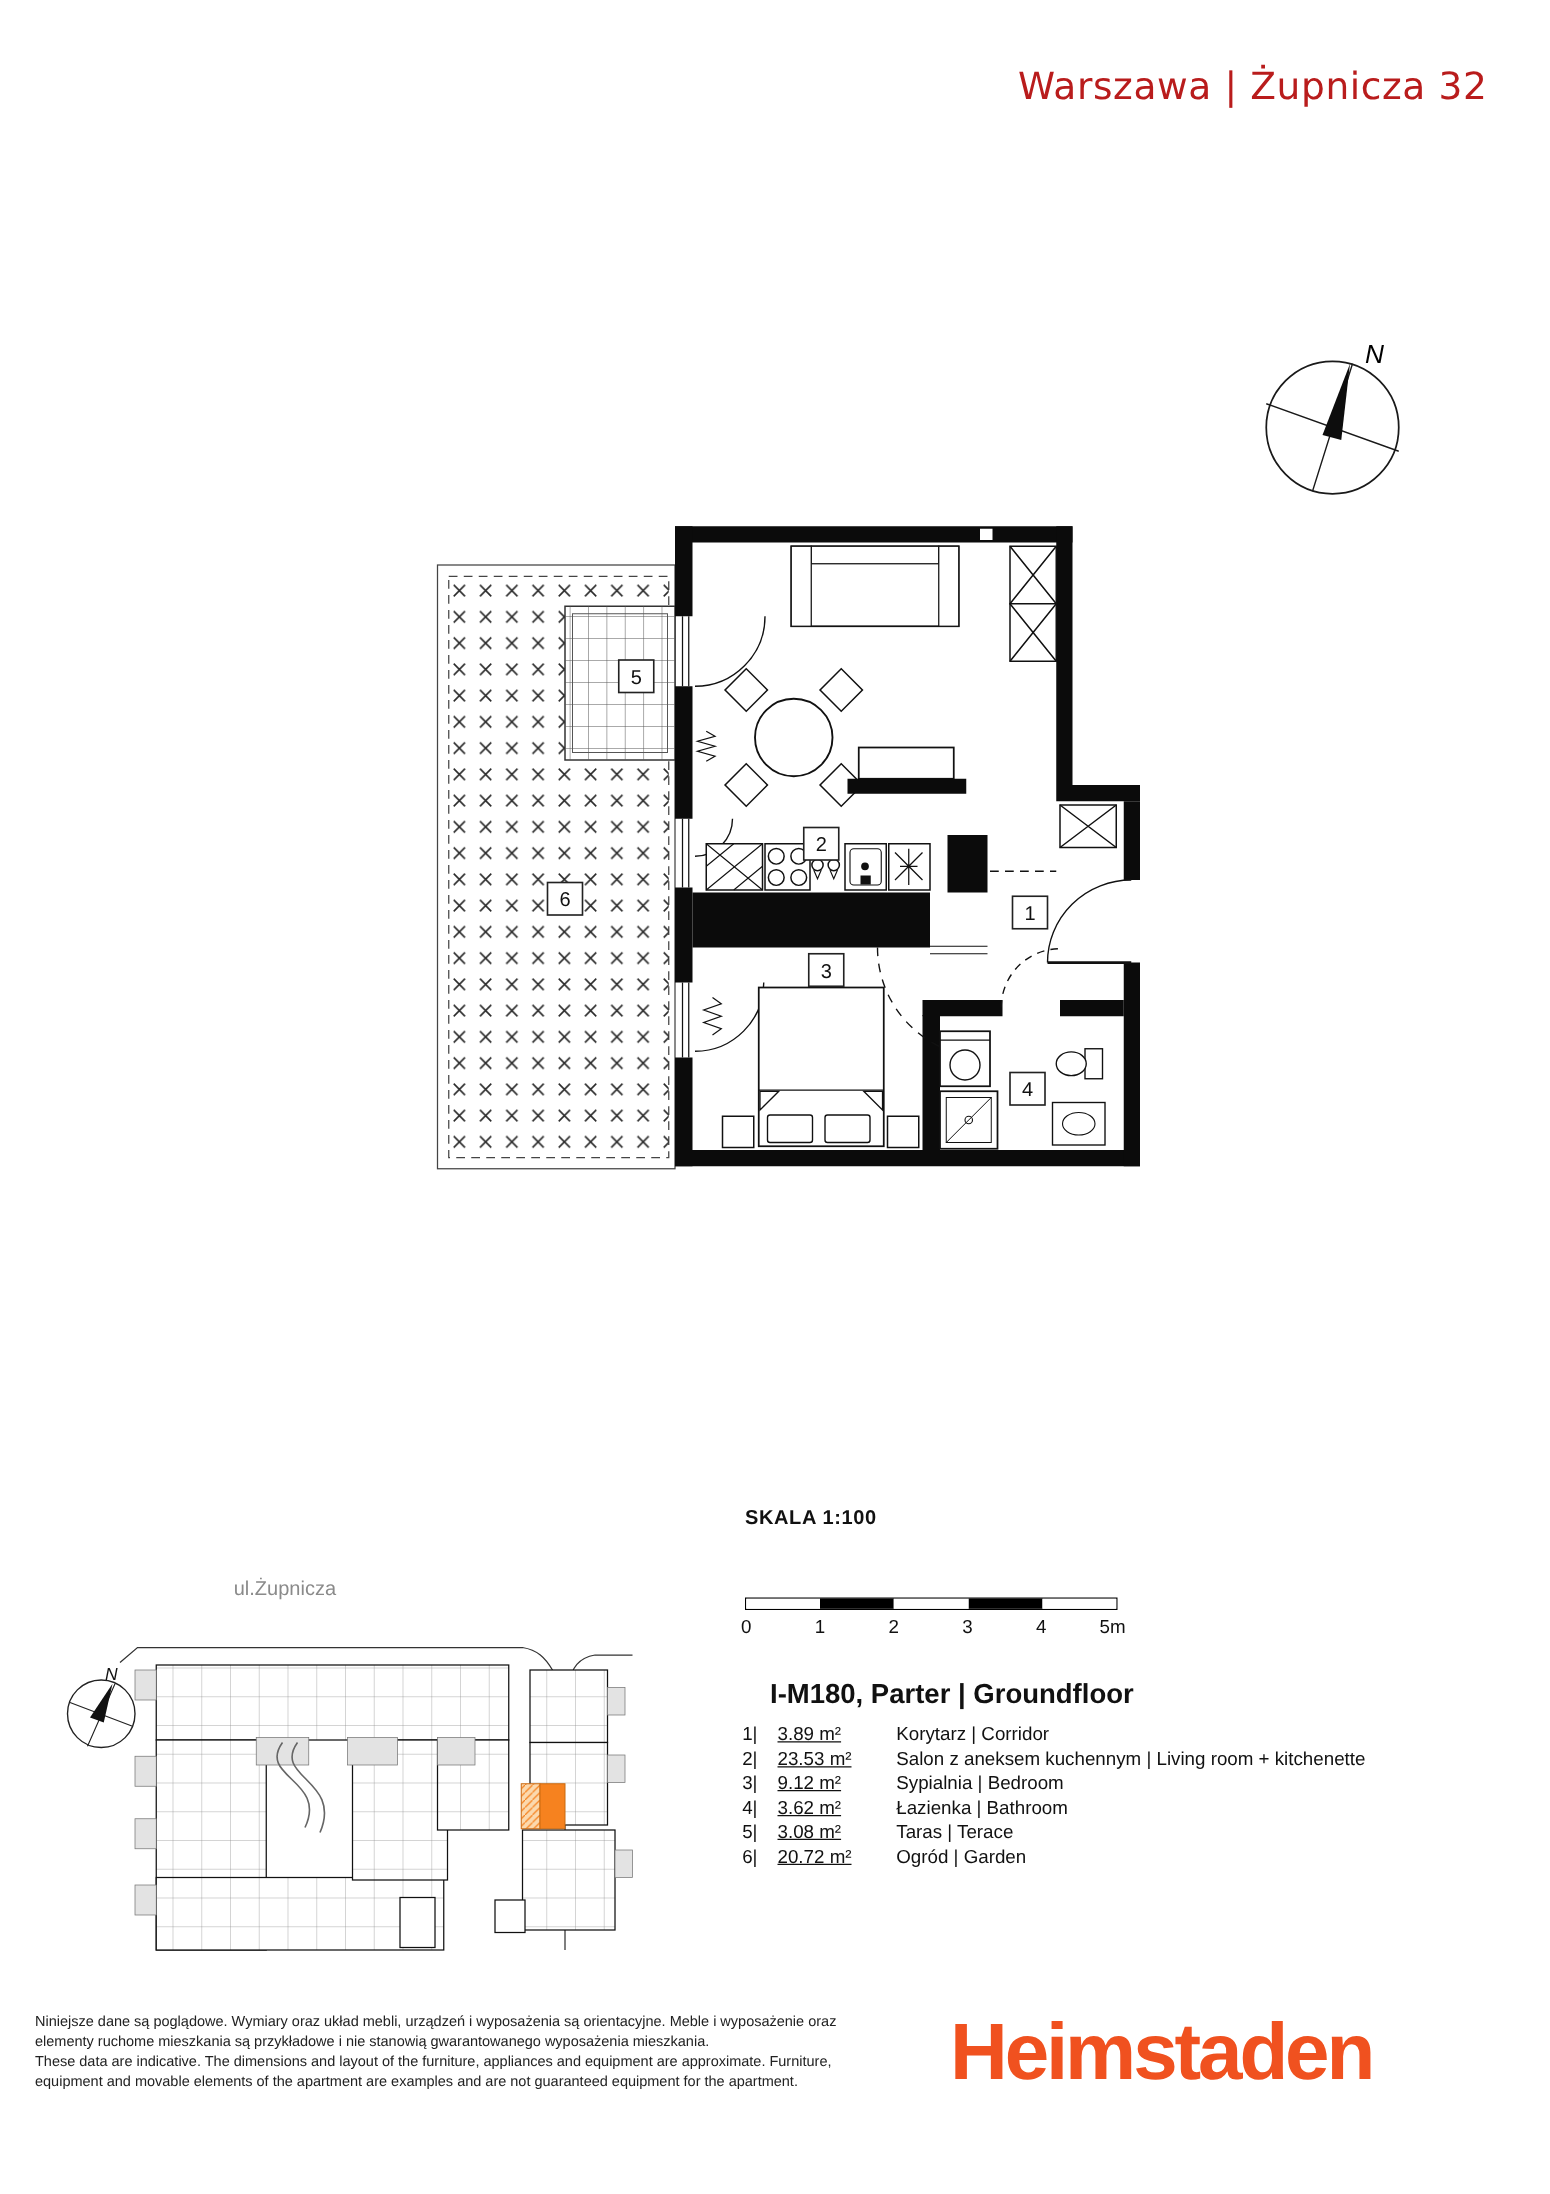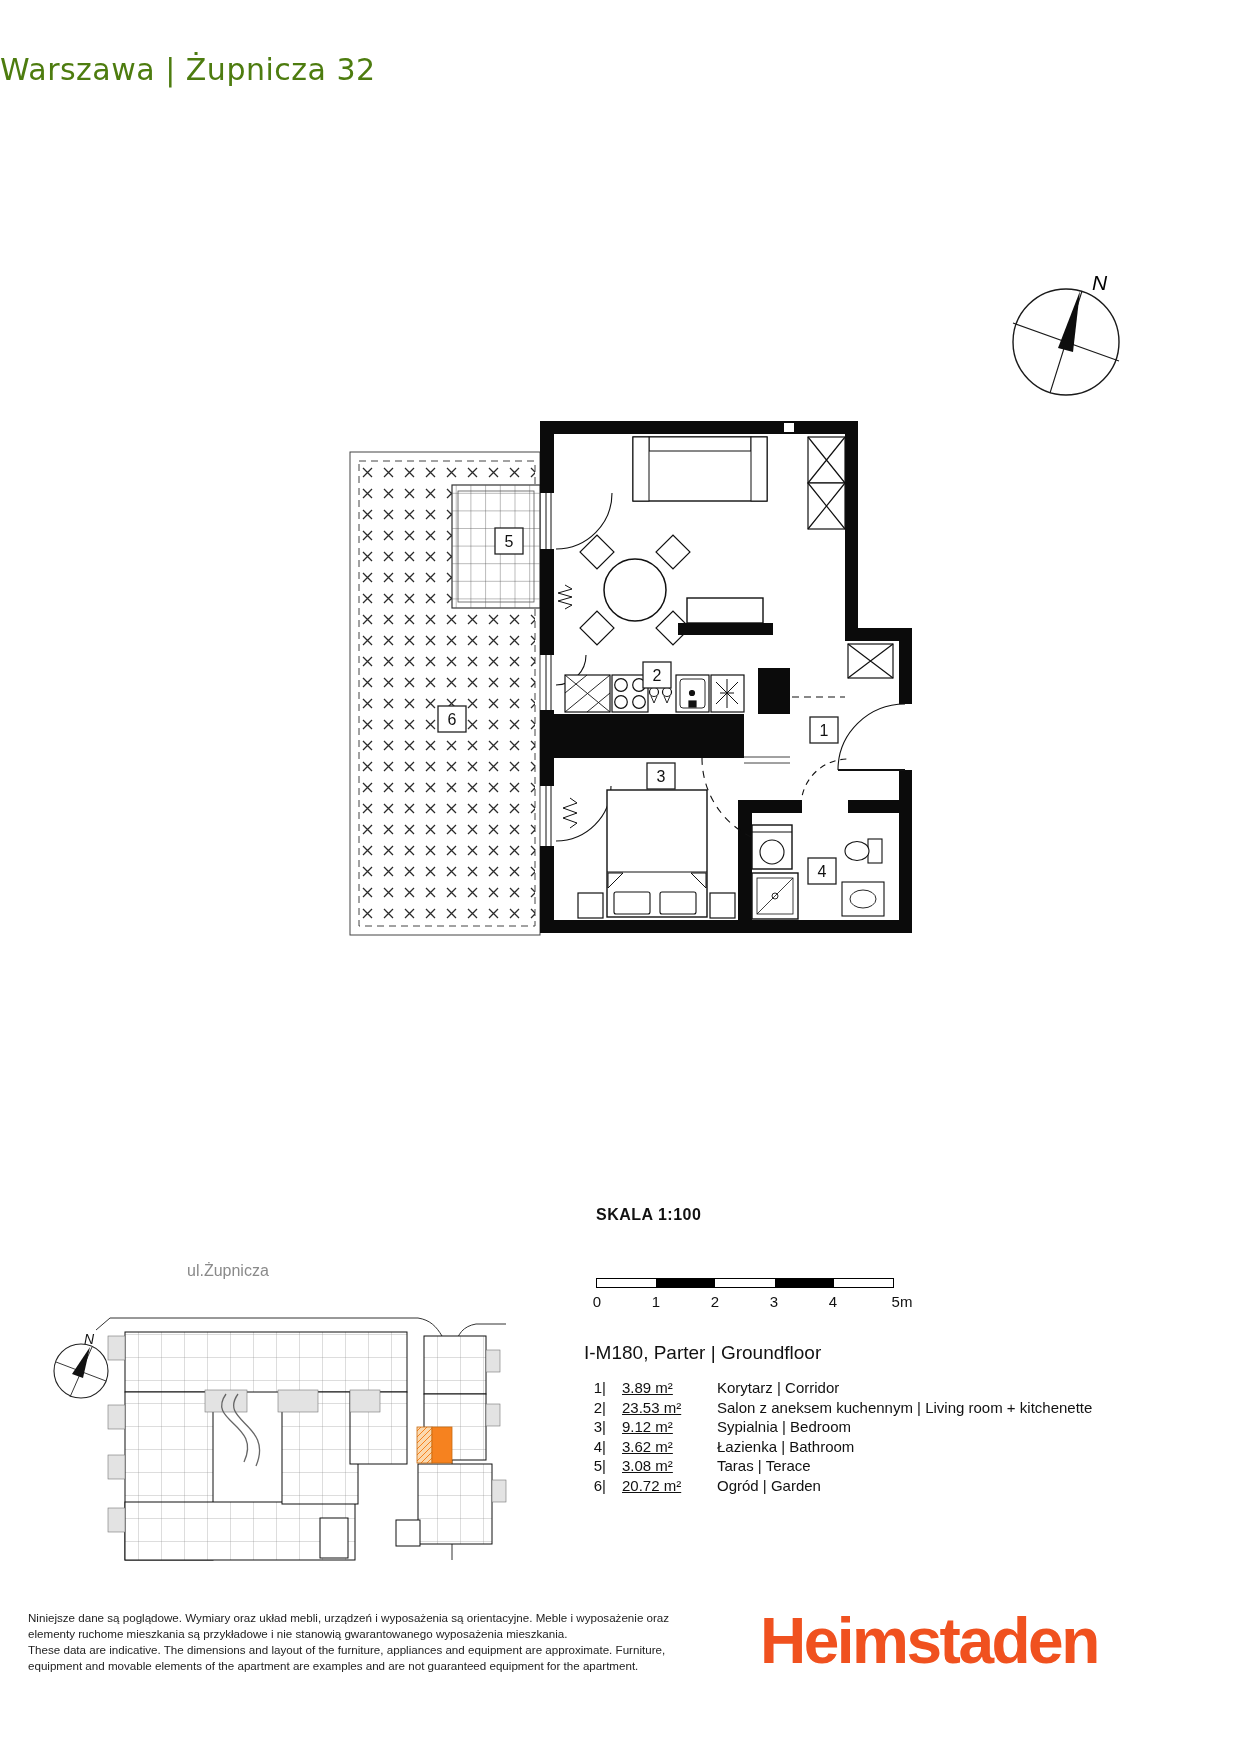--- a/index.html
+++ b/index.html
@@ -1,28 +1,28 @@
 <!DOCTYPE html>
 <html><head>
 <meta charset="utf-8">
 <style>
   html,body{margin:0;padding:0;background:#fff;}
   .page{position:relative;width:1240px;height:1755px;background:#ffffff;overflow:hidden;
         font-family:"Liberation Sans",sans-serif;color:#111;}
   .abs{position:absolute;}
-  .header-location{left:0;top:52px;width:1190px;text-align:left;font-size:30px;color:#4d7c0f;
+  .header-location{left:0;top:52px;width:1190px;text-align:right;font-size:30px;color:#b91c1c;
         font-family:"DejaVu Sans",sans-serif;letter-spacing:.5px;}
   .header-title{left:0;top:98px;width:1190px;text-align:center;font-size:74px;line-height:1.1;
         color:#0d0d0d;letter-spacing:-1px;}
   .scale-heading{left:596px;top:1206px;font-size:16px;font-weight:bold;letter-spacing:.5px;}
   .scale-bar{left:596px;top:1278px;width:296px;height:8px;border:1px solid #000;display:flex;}
   .scale-seg{flex:1 1 0;height:100%;}
   .scale-ticks{left:596px;top:1293px;width:300px;height:20px;font-size:15px;}
   .scale-ticks span{position:absolute;transform:translateX(-50%);}
-  .unit-heading{left:584px;top:1342px;font-size:19px;font-weight:normal;}
+  .unit-heading{left:616px;top:1342px;font-size:22px;font-weight:bold;}
   .room-list{left:580px;top:1378px;width:560px;font-size:15px;line-height:19.5px;}
   .room-row{position:relative;height:19.5px;white-space:nowrap;}
   .room-num{position:absolute;left:0;width:26px;text-align:right;}
   .room-area{position:absolute;left:42px;text-decoration:underline;}
   .room-name{position:absolute;left:137px;}
   .disclaimer{left:28px;top:1610px;width:648px;font-size:11.6px;line-height:15.9px;color:#222;}
   .logo{left:760px;top:1604px;width:400px;font-size:64px;font-weight:bold;letter-spacing:-2.5px;
         color:#F0511F;}
   svg text{font-family:"Liberation Sans",sans-serif;}
 </style>
@@ -279,21 +279,21 @@
     <div class="scale-seg" style="background:#fff"></div>
     <div class="scale-seg" style="background:#000"></div>
     <div class="scale-seg" style="background:#fff"></div>
   </div>
   <div class="abs scale-ticks">
     <span style="left:1px">0</span>
     <span style="left:60px">1</span>
     <span style="left:119px">2</span>
     <span style="left:178px">3</span>
     <span style="left:237px">4</span>
-    <span style="left:306px">5m</span>
+    <span style="left:294px">5m</span>
   </div>
 
   <div class="abs unit-heading">I-M180, Parter | Groundfloor</div>
   <div class="abs room-list">
     <div class="room-row">
       <span class="room-num">1|</span>
       <span class="room-area">3.89 m²</span>
       <span class="room-name">Korytarz | Corridor</span>
     </div>
     <div class="room-row">

